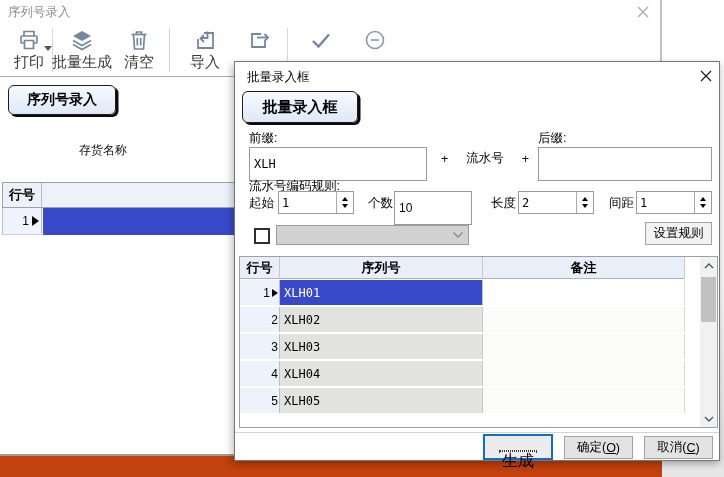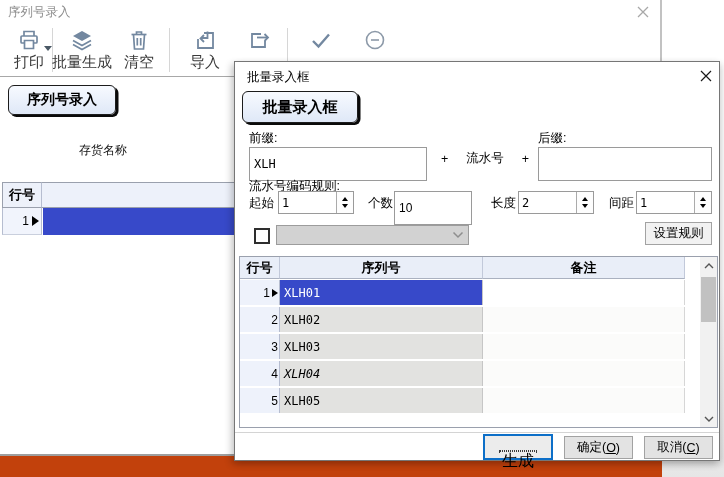--- a/index.html
+++ b/index.html
@@ -290,21 +290,21 @@
         <div class="d-cell c-serial" style="top:50px;">XLH02</div>
         <div class="d-cell c-remark" style="top:50px;"></div>
       </div>
       <div class="drow">
         <div class="d-cell c-no" style="top:77px;">3</div>
         <div class="d-cell c-serial" style="top:77px;">XLH03</div>
         <div class="d-cell c-remark" style="top:77px;"></div>
       </div>
       <div class="drow">
         <div class="d-cell c-no" style="top:104px;">4</div>
-        <div class="d-cell c-serial" style="top:104px;font-style:italic;">XLH04</div>
+        <div class="d-cell c-serial" style="top:104px;">XLH04</div>
         <div class="d-cell c-remark" style="top:104px;"></div>
       </div>
       <div class="drow">
         <div class="d-cell c-no" style="top:131px;">5</div>
         <div class="d-cell c-serial" style="top:131px;">XLH05</div>
         <div class="d-cell c-remark" style="top:131px;"></div>
       </div>
 
       <div class="scrollbar">
         <div class="sb-btn" style="top:0;">

